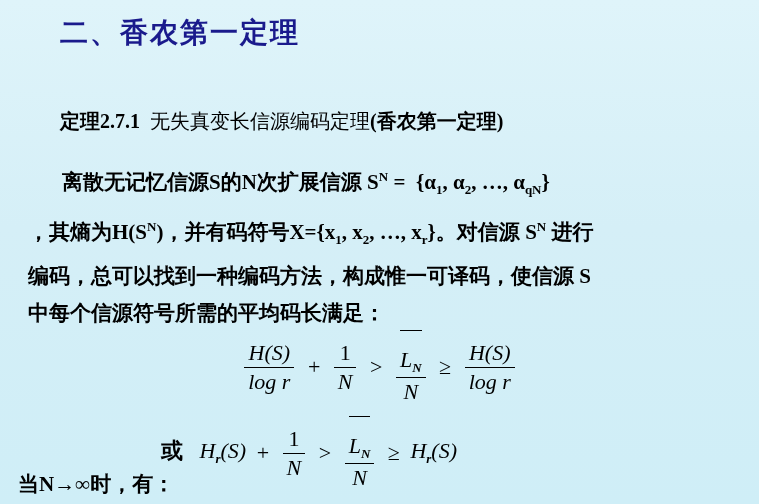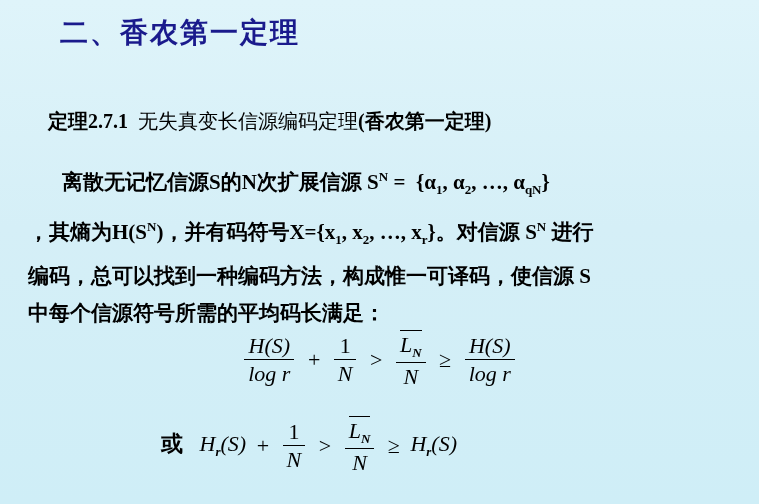--- a/index.html
+++ b/index.html
@@ -27,21 +27,21 @@
     top: 14px;
     font-family: "Liberation Serif", serif;
     font-weight: bold;
     font-size: 28px;
     letter-spacing: 2px;
     color: #1a1a8c;
     white-space: nowrap;
   }
   .theorem-line {
     position: absolute;
-    left: 48px;
+    left: 60px;
     top: 108px;
     font-size: 20px;
     color: #000;
     white-space: nowrap;
     font-family: "Liberation Serif", serif;
   }
   .theorem-line b {
     font-weight: bold;
   }
   .body-block {
@@ -110,21 +110,21 @@
     margin: 0 5px;
     font-size: 22px;
   }
   .mi {
     font-style: italic;
     font-family: "Liberation Serif", serif;
   }
   .overbar {
     display: inline-block;
     border-top: 1.3px solid #000;
-    padding-top: 2px;
+    padding-top: 17px;
     line-height: 1.1;
   }
   .last-line {
     position: absolute;
     left: 18px;
     top: 470px;
     font-size: 21px;
     font-weight: bold;
     color: #000;
     font-family: "Liberation Serif", serif;
@@ -179,14 +179,15 @@
     </span>
     <span class="op">&gt;</span>
     <span class="frac">
       <span class="num"><span class="overbar mi"><span class="mi">L</span><span class="sub mi">N</span></span></span>
       <span class="den mi">N</span>
     </span>
     <span class="op">≥</span>
     <span class="mi">H</span><span class="sub mi">r</span><span class="mi">(S)</span>
   </div>
 
+  <div class="last-line">当N→∞时，有：</div>
 
 </div>
 
 </body></html>

